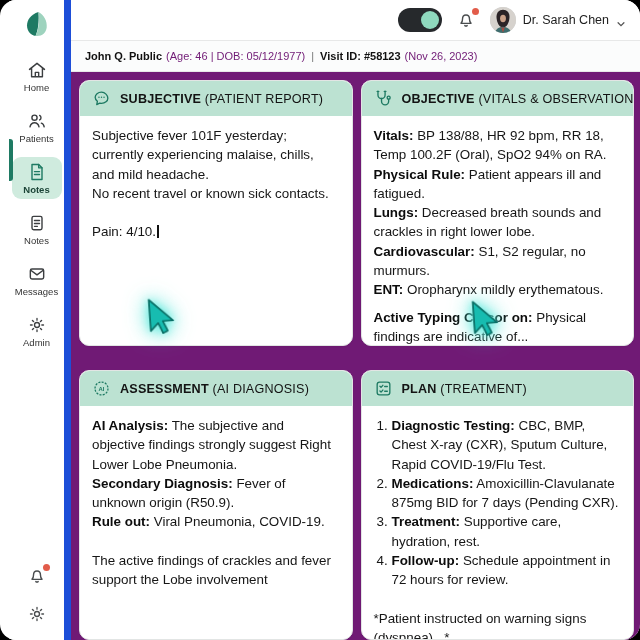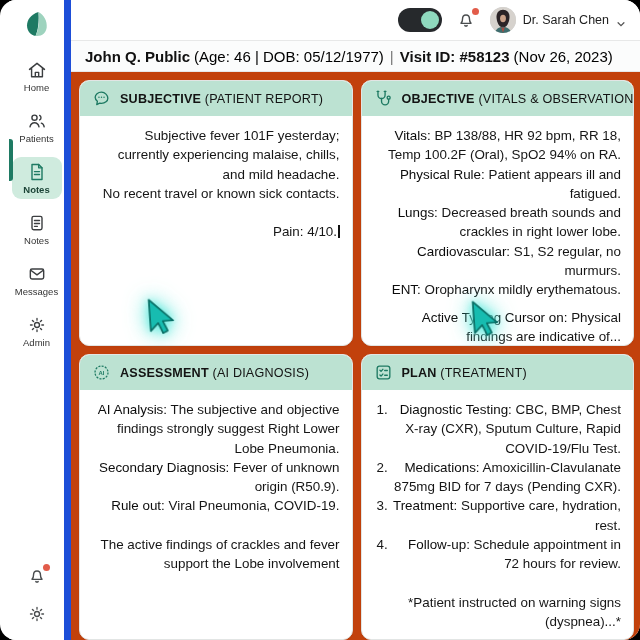--- a/index.html
+++ b/index.html
@@ -33,35 +33,35 @@
   
   .main-col{flex:1;display:flex;flex-direction:column;height:100%;min-width:0;}
   .topbar{height:40px;background:#fff;display:flex;align-items:center;justify-content:flex-end;padding-right:14px;gap:14px;flex-shrink:0;}
   .toggle{width:44px;height:24px;border-radius:12px;background:#26292c;position:relative;cursor:pointer;}
   .toggle .knob{position:absolute;right:3px;top:3px;width:18px;height:18px;border-radius:50%;background:#8FD9BE;}
   .profile{display:flex;align-items:center;gap:7px;cursor:pointer;}
   .avatar{width:26px;height:26px;border-radius:50%;overflow:hidden;background:#cfd4d6;flex-shrink:0;}
   .doc-name{font-size:12.5px;color:#1d1d1d;}
   .chev{width:10px;height:10px;color:#555;}
 
-  .patient-bar{height:32px;background:#fbfcfc;border-top:1px solid #e7e8e8;border-bottom:1px solid #e7e8e8;display:flex;align-items:center;padding-left:14px;font-size:15px;color:#2c2c2c;flex-shrink:0;white-space:nowrap;}
+  .patient-bar{height:32px;background:#fbfcfc;border-top:1px solid #e7e8e8;border-bottom:1px solid #e7e8e8;display:flex;align-items:center;padding-left:14px;font-size:11px;color:#2c2c2c;flex-shrink:0;white-space:nowrap;}
   .patient-bar b{color:#111;}
   .patient-bar .sep{margin:0 6px;color:#777;}
-  .patient-bar .soft{margin-left:4px;color:#000000;}
-
-  .content{flex:1;background:#c2410c;padding:8px 6px 0 8px;display:grid;grid-template-columns:1fr 1fr;grid-template-rows:266px 1fr;gap:8px 8px;overflow:hidden;text-align:right;}
+  .patient-bar .soft{margin-left:4px;color:#701a75;}
+
+  .content{flex:1;background:#701a75;padding:8px 6px 0 8px;display:grid;grid-template-columns:1fr 1fr;grid-template-rows:266px 1fr;gap:24px 8px;overflow:hidden;}
 
   
   .card{background:#fff;border-radius:10px;border:1px solid #e2e5e4;box-shadow:0 1px 2px rgba(0,0,0,.05);display:flex;flex-direction:column;overflow:hidden;}
   .card-head{height:35px;background:var(--head-tint);display:flex;align-items:center;gap:9px;padding:0 12px;flex-shrink:0;}
   .card-head .card-icon{width:19px;height:19px;color:var(--accent);flex-shrink:0;}
   .card-head h2{font-size:12.6px;font-weight:normal;color:#131313;letter-spacing:.2px;white-space:nowrap;}
   .card-head h2 b{font-weight:bold;}
   .card-body{padding:10px 12px;font-size:13.4px;line-height:1.44;color:var(--ink);flex:1;cursor:text;}
-  .card-body b{font-weight:normal;color:#0c0c0c;}
+  .card-body b{font-weight:bold;color:#0c0c0c;}
   .gap-top{margin-top:19px;}
   .gap-top-sm{margin-top:8px;}
   ol.plan-list{padding-left:18px;}
   ol.plan-list li{margin:0;}
   .caret{display:inline-block;width:1.5px;height:13px;background:#111;margin-left:1px;vertical-align:-2px;}
 
   
   .tcursor{position:absolute;width:34px;height:44px;z-index:9;pointer-events:none;
     filter:drop-shadow(0 0 4px #6deee2) drop-shadow(0 0 10px rgba(61,226,212,.85));}
   .tcursor svg{width:100%;height:100%;}

